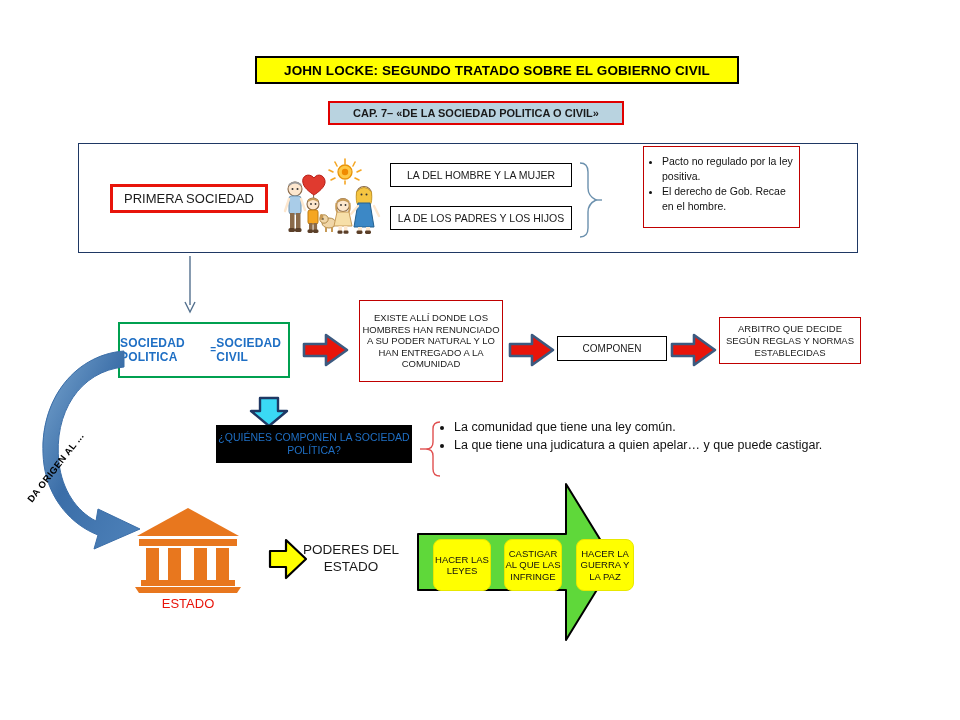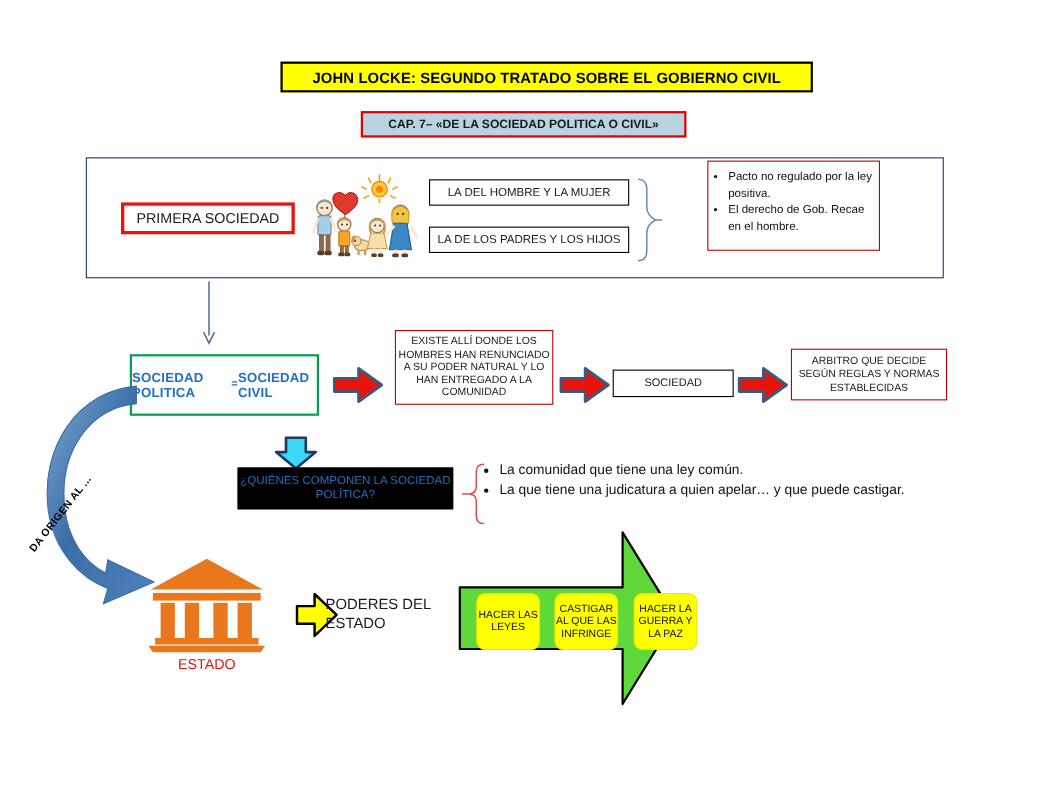--- a/index.html
+++ b/index.html
@@ -88,21 +88,21 @@
     align-items: center; justify-content: center;
     box-sizing: border-box;
   }
   #sociedad-politica-box span {
     color: #1F6FC4; font-weight: bold; font-size: 12px;
     line-height: 14px; letter-spacing: .2px;
   }
   #sociedad-politica-box .eq { font-size: 10px; line-height: 10px; }
 
   #existe-box {
-    left: 359px; top: 300px; width: 144px; height: 68px;
+    left: 359px; top: 300px; width: 144px; height: 82px;
     border: 1.2px solid #C00000;
     background: #fff;
     display: flex; align-items: center; justify-content: center;
     text-align: center;
     font-size: 9.5px; line-height: 11.6px; color: #1a1a1a;
     box-sizing: border-box; padding: 2px;
   }
   #comunidad-box {
     left: 557px; top: 336px; width: 110px; height: 25px;
     font-size: 10px;
@@ -135,20 +135,21 @@
 
   
   #estado-icon { left: 133px; top: 506px; width: 110px; height: 88px; }
   #estado-label {
     left: 133px; top: 596px; width: 110px;
     text-align: center;
     color: #E8140A; font-weight: normal; font-size: 13px;
   }
   #poderes-label {
     left: 296px; top: 541px; width: 110px;
+    text-align: center;
     font-size: 13.5px; line-height: 17px; color: #1a1a1a;
   }
   #da-origen-label {
     left: 8px; top: 452px; width: 110px;
     font-size: 9.5px; font-weight: bold; letter-spacing: .4px;
     color: #000;
     transform: rotate(-52deg);
     transform-origin: 50% 50%;
   }
 
@@ -293,21 +294,21 @@
 </div>
 
 <div class="abs" id="existe-box">EXISTE ALLÍ DONDE LOS HOMBRES HAN RENUNCIADO A SU PODER NATURAL  Y LO HAN ENTREGADO A LA COMUNIDAD</div>
 
 <div class="abs" style="left:508px; top:333px; width:48px; height:34px;">
   <svg width="48" height="34" viewBox="0 0 48 34">
     <path d="M2 11 h22 V2 l21 15 l-21 15 v-9 H2 z" fill="#E8140A" stroke="#3C5A80" stroke-width="2.6" stroke-linejoin="round"></path>
   </svg>
 </div>
 
-<div class="abs plain-box" id="comunidad-box">SOCIEDAD</div>
+<div class="abs plain-box" id="comunidad-box">COMPONEN</div>
 
 <div class="abs" style="left:670px; top:333px; width:48px; height:34px;">
   <svg width="48" height="34" viewBox="0 0 48 34">
     <path d="M2 11 h22 V2 l21 15 l-21 15 v-9 H2 z" fill="#E8140A" stroke="#3C5A80" stroke-width="2.6" stroke-linejoin="round"></path>
   </svg>
 </div>
 
 <div class="abs" id="arbitro-box">ARBITRO QUE DECIDE SEGÚN REGLAS Y NORMAS ESTABLECIDAS</div>
 
 <div class="abs" style="left:248px; top:396px; width:42px; height:32px;">

